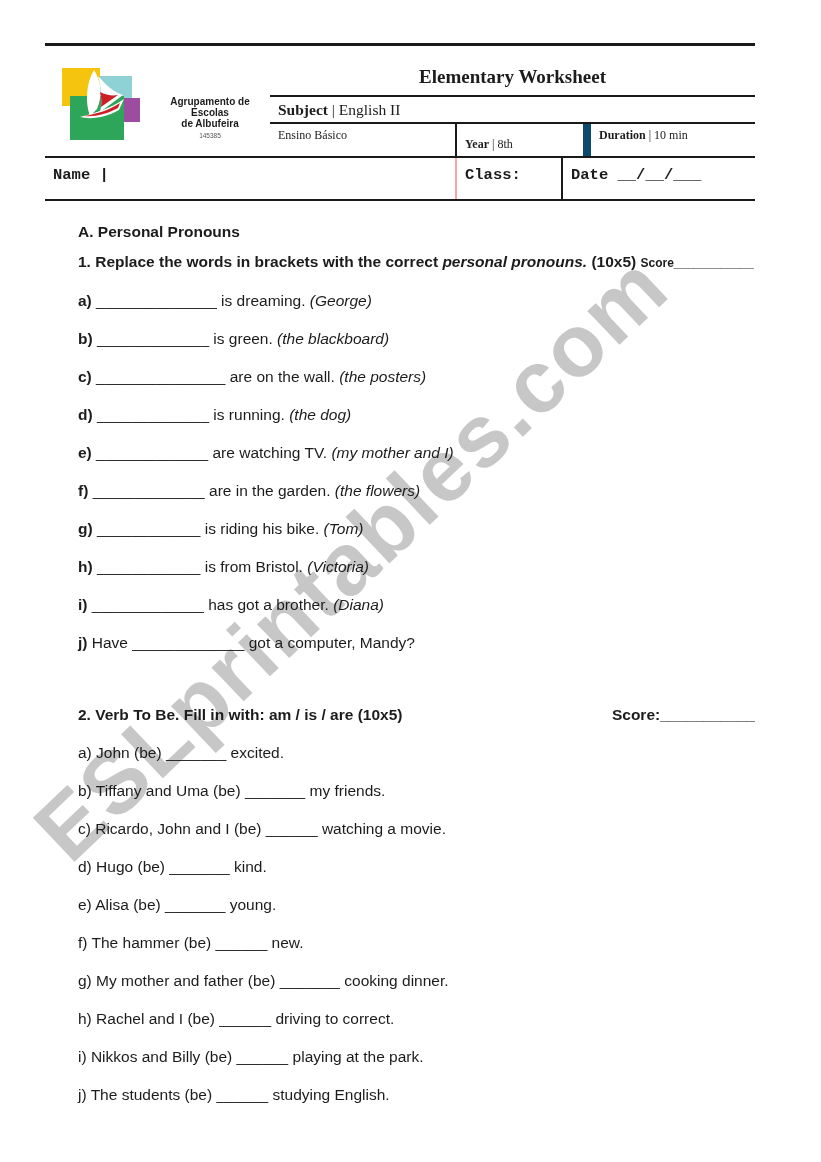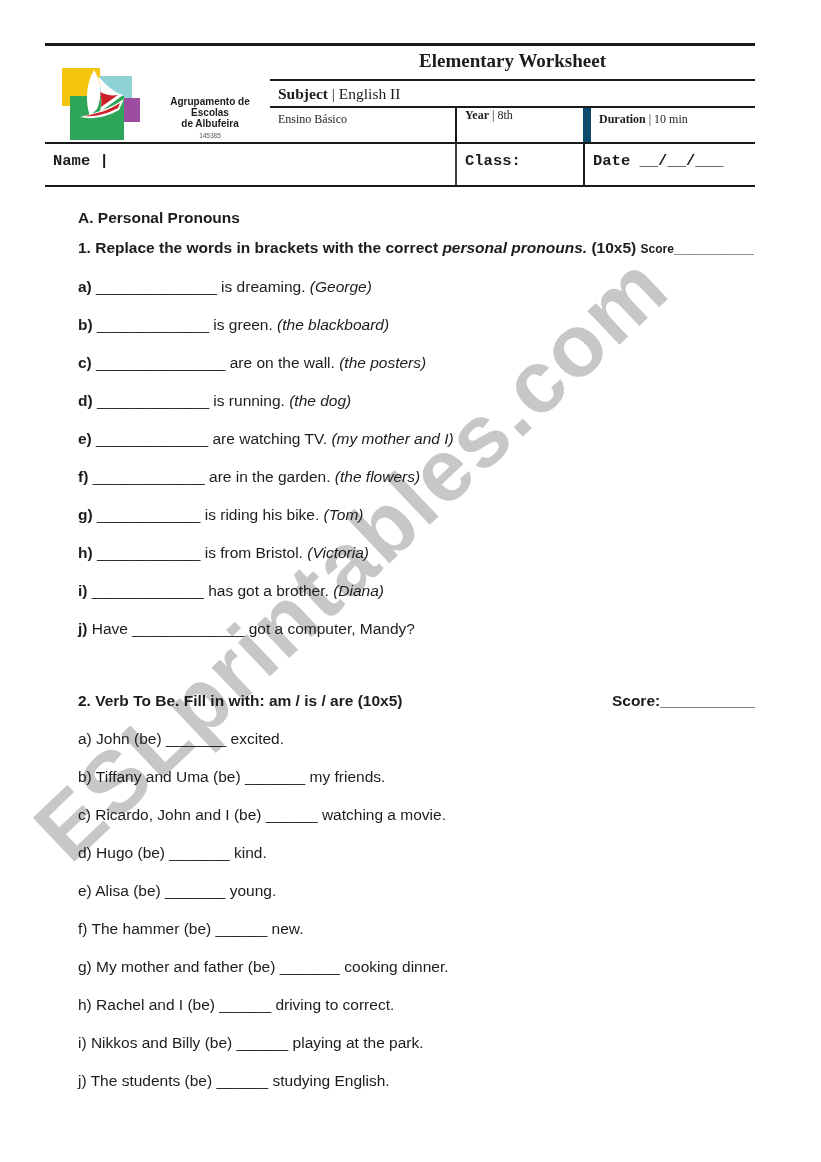--- a/index.html
+++ b/index.html
@@ -45,35 +45,35 @@
   .sq-teal   { left: 38px; top: 8px; width: 32px; height: 30px; }
   .sq-purple { left: 53px; top: 30px; width: 25px; height: 24px; }
   .sq-green  { left: 8px; top: 28px; width: 54px; height: 44px; }
   .sail-svg { position: absolute; left: 8px; top: 0; width: 62px; height: 58px; }
   .logo-text { margin: 50px 0 0 6px; text-align: center; font-weight: bold; font-size: 10px; line-height: 11px; }
   .logo-code { font-weight: normal; font-size: 6.5px; color: #555; margin-top: 1px; }
 
   .head-right { flex: 1; display: flex; flex-direction: column; font-family: "Liberation Serif", serif; }
   .title-row {
     text-align: center; font-weight: bold; font-size: 19px;
-    padding: 4px 0 7px; border-bottom: 2px solid #1a1a1a;
+    padding: 20px 0 7px; border-bottom: 2px solid #1a1a1a;
   }
   .subject-row { font-size: 15.5px; padding: 4px 0 3px 8px; border-bottom: 2px solid #1a1a1a; }
   .basics-row { display: flex; font-size: 12px; flex: 1; }
   .cell-basico { width: 185px; padding: 4px 0 4px 8px; }
-  .cell-year { width: 128px; border-left: 2px solid #1a1a1a; padding: 0 0 4px 8px; }
+  .cell-year { width: 128px; border-left: 2px solid #1a1a1a; padding: 13px 0 4px 8px; }
   .cell-duration { flex: 1; border-left: 8px solid #0c4a6e; padding: 4px 0 4px 8px; }
 
   .name-row {
     display: flex; border-bottom: 2px solid #1a1a1a;
     font-family: Liberation Mono, monospace; font-size: 15.5px; font-weight: bold;
     min-height: 38px;
   }
   .cell-name { width: 410px; padding: 8px 0 9px 8px; }
-  .cell-class { width: 128px; border-left: 2px solid #404040; padding: 8px 0 15px 8px; }
+  .cell-class { width: 106px; border-left: 2px solid #fca5a5; padding: 8px 0 15px 8px; }
   .cell-date { flex: 1; border-left: 2px solid #1a1a1a; padding: 8px 0 9px 8px; }
   b { font-weight: bold; text-align: center; }
 
   
   .body { padding: 20px 0 0 33px; font-size: 15.5px; line-height: 21px; }
   .sec-heading { font-weight: bold; margin-bottom: 9px; }
   .q1-line { font-weight: bold; margin-bottom: 16px; }
   .q1-line .bi { font-style: italic; }
   .q1-line .score-sm { font-size: 12px; }
   .items .item { margin-bottom: 17px; white-space: nowrap; }

